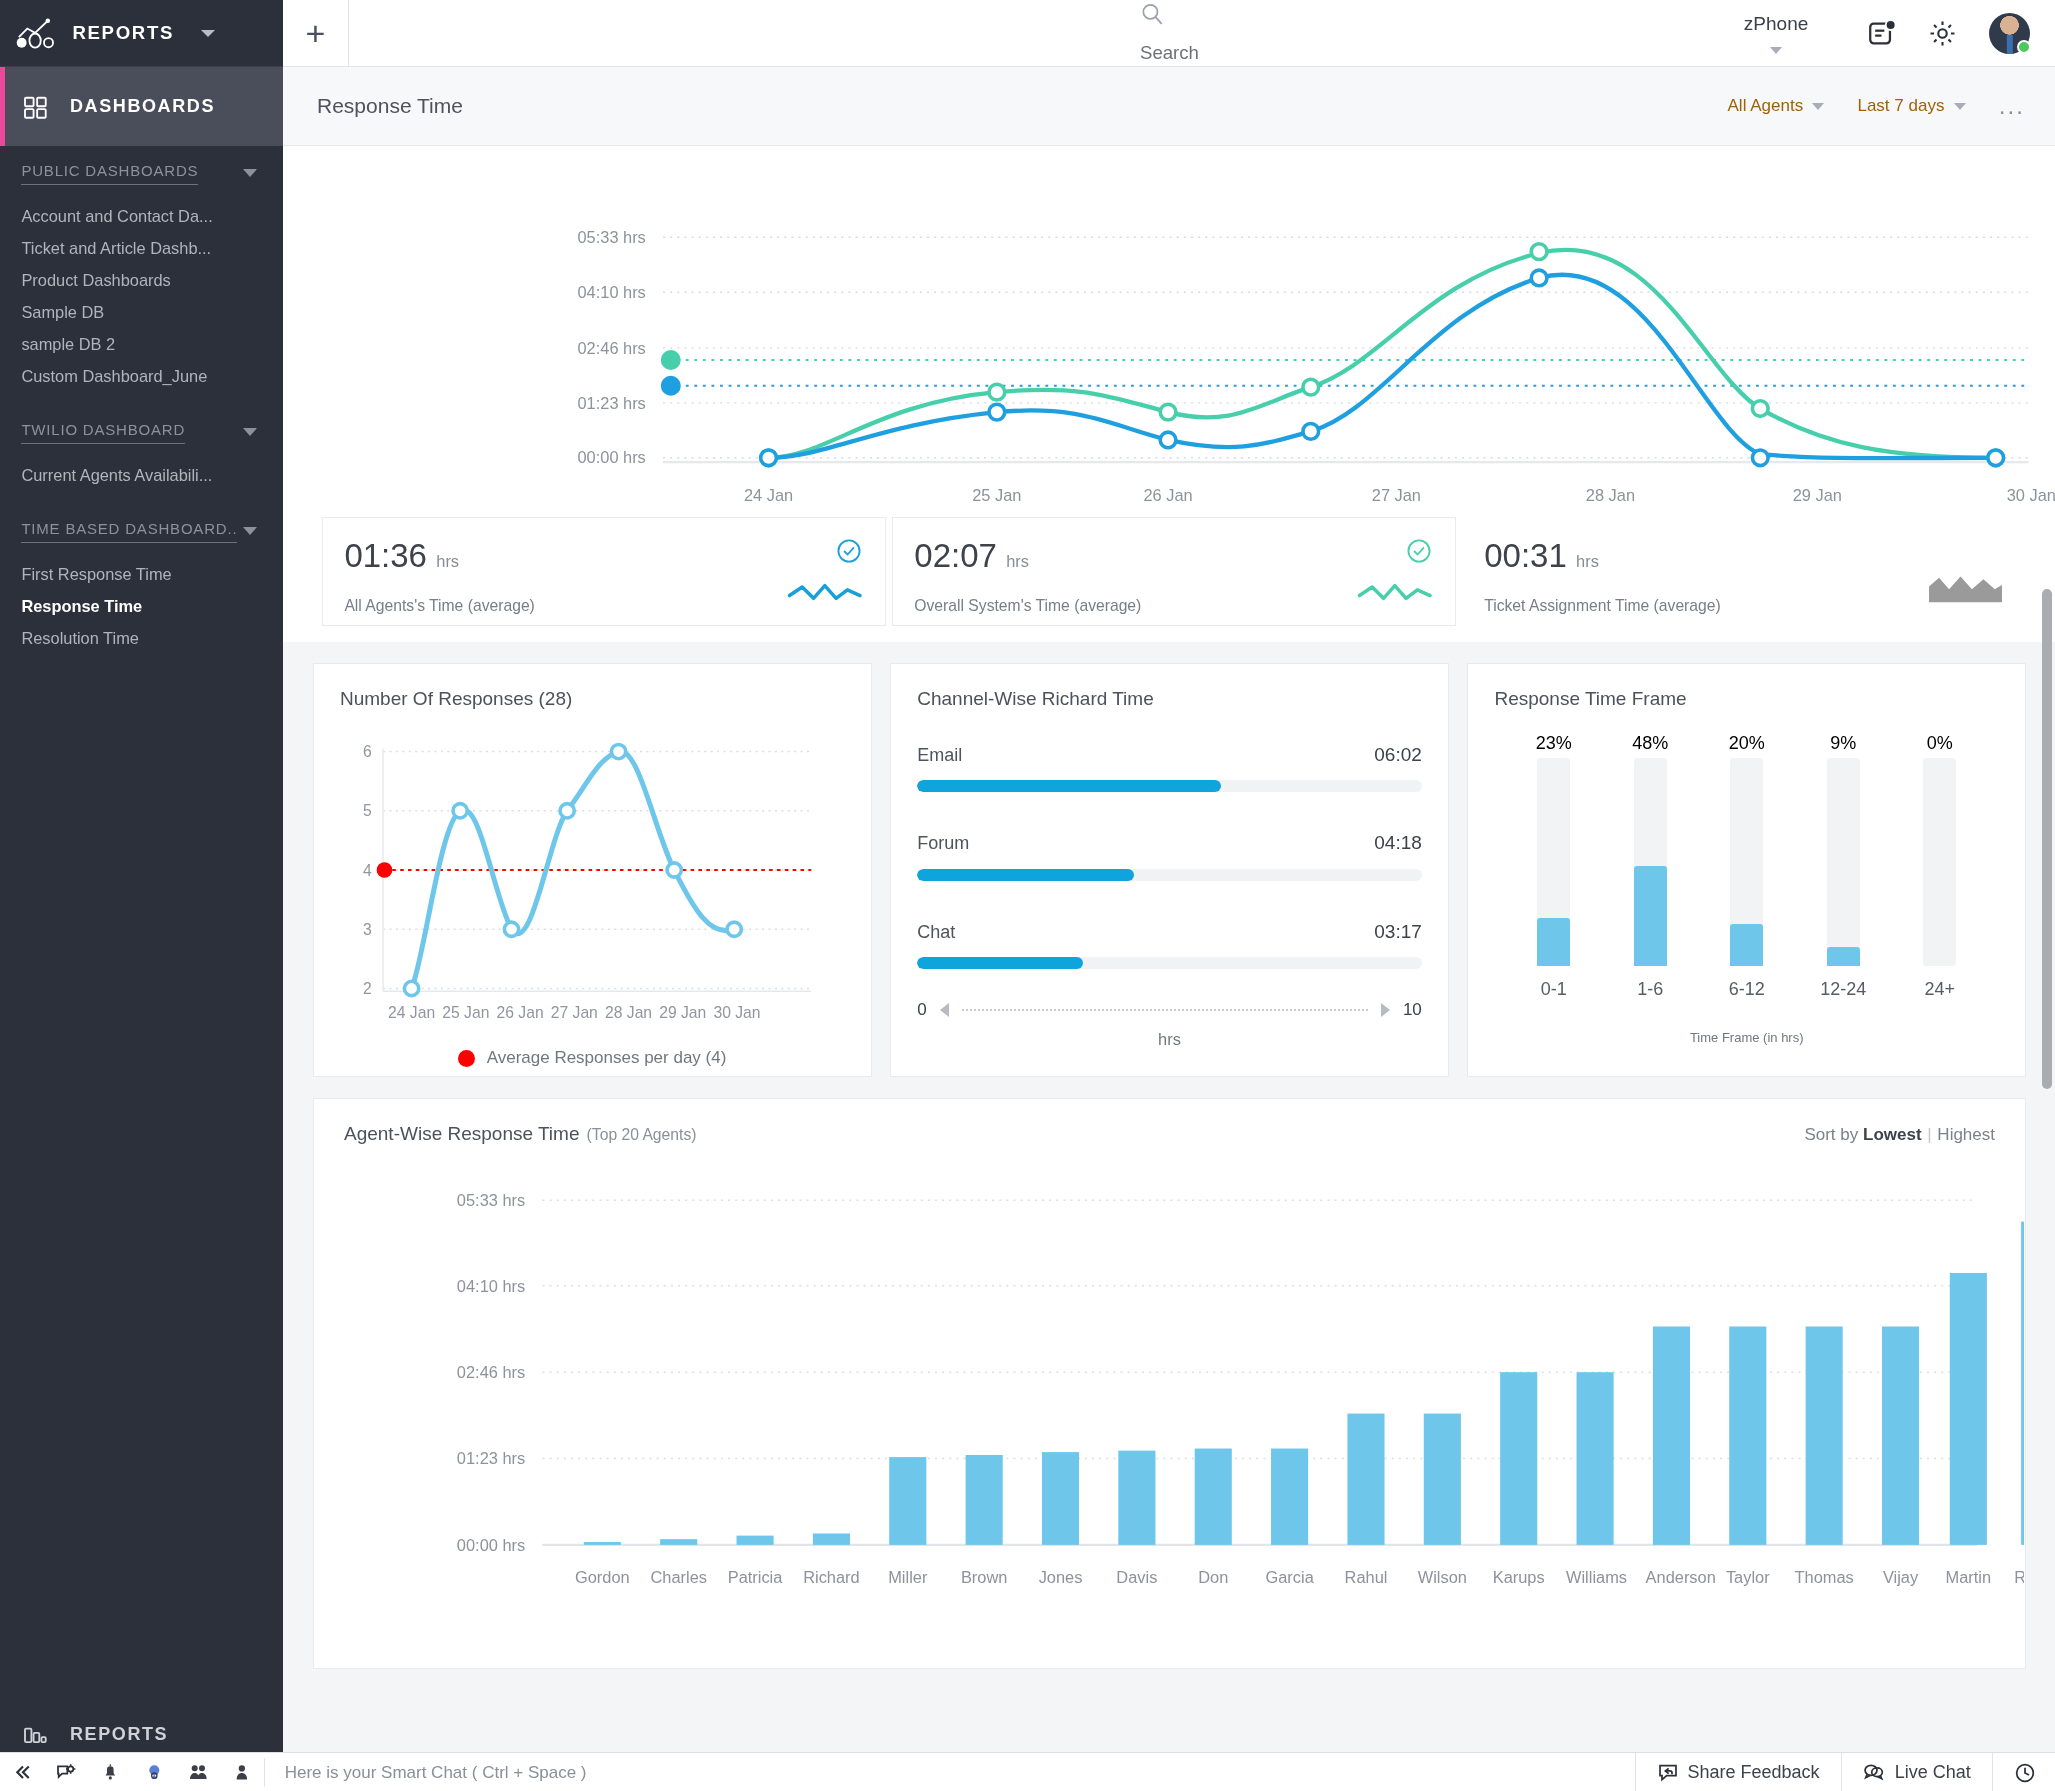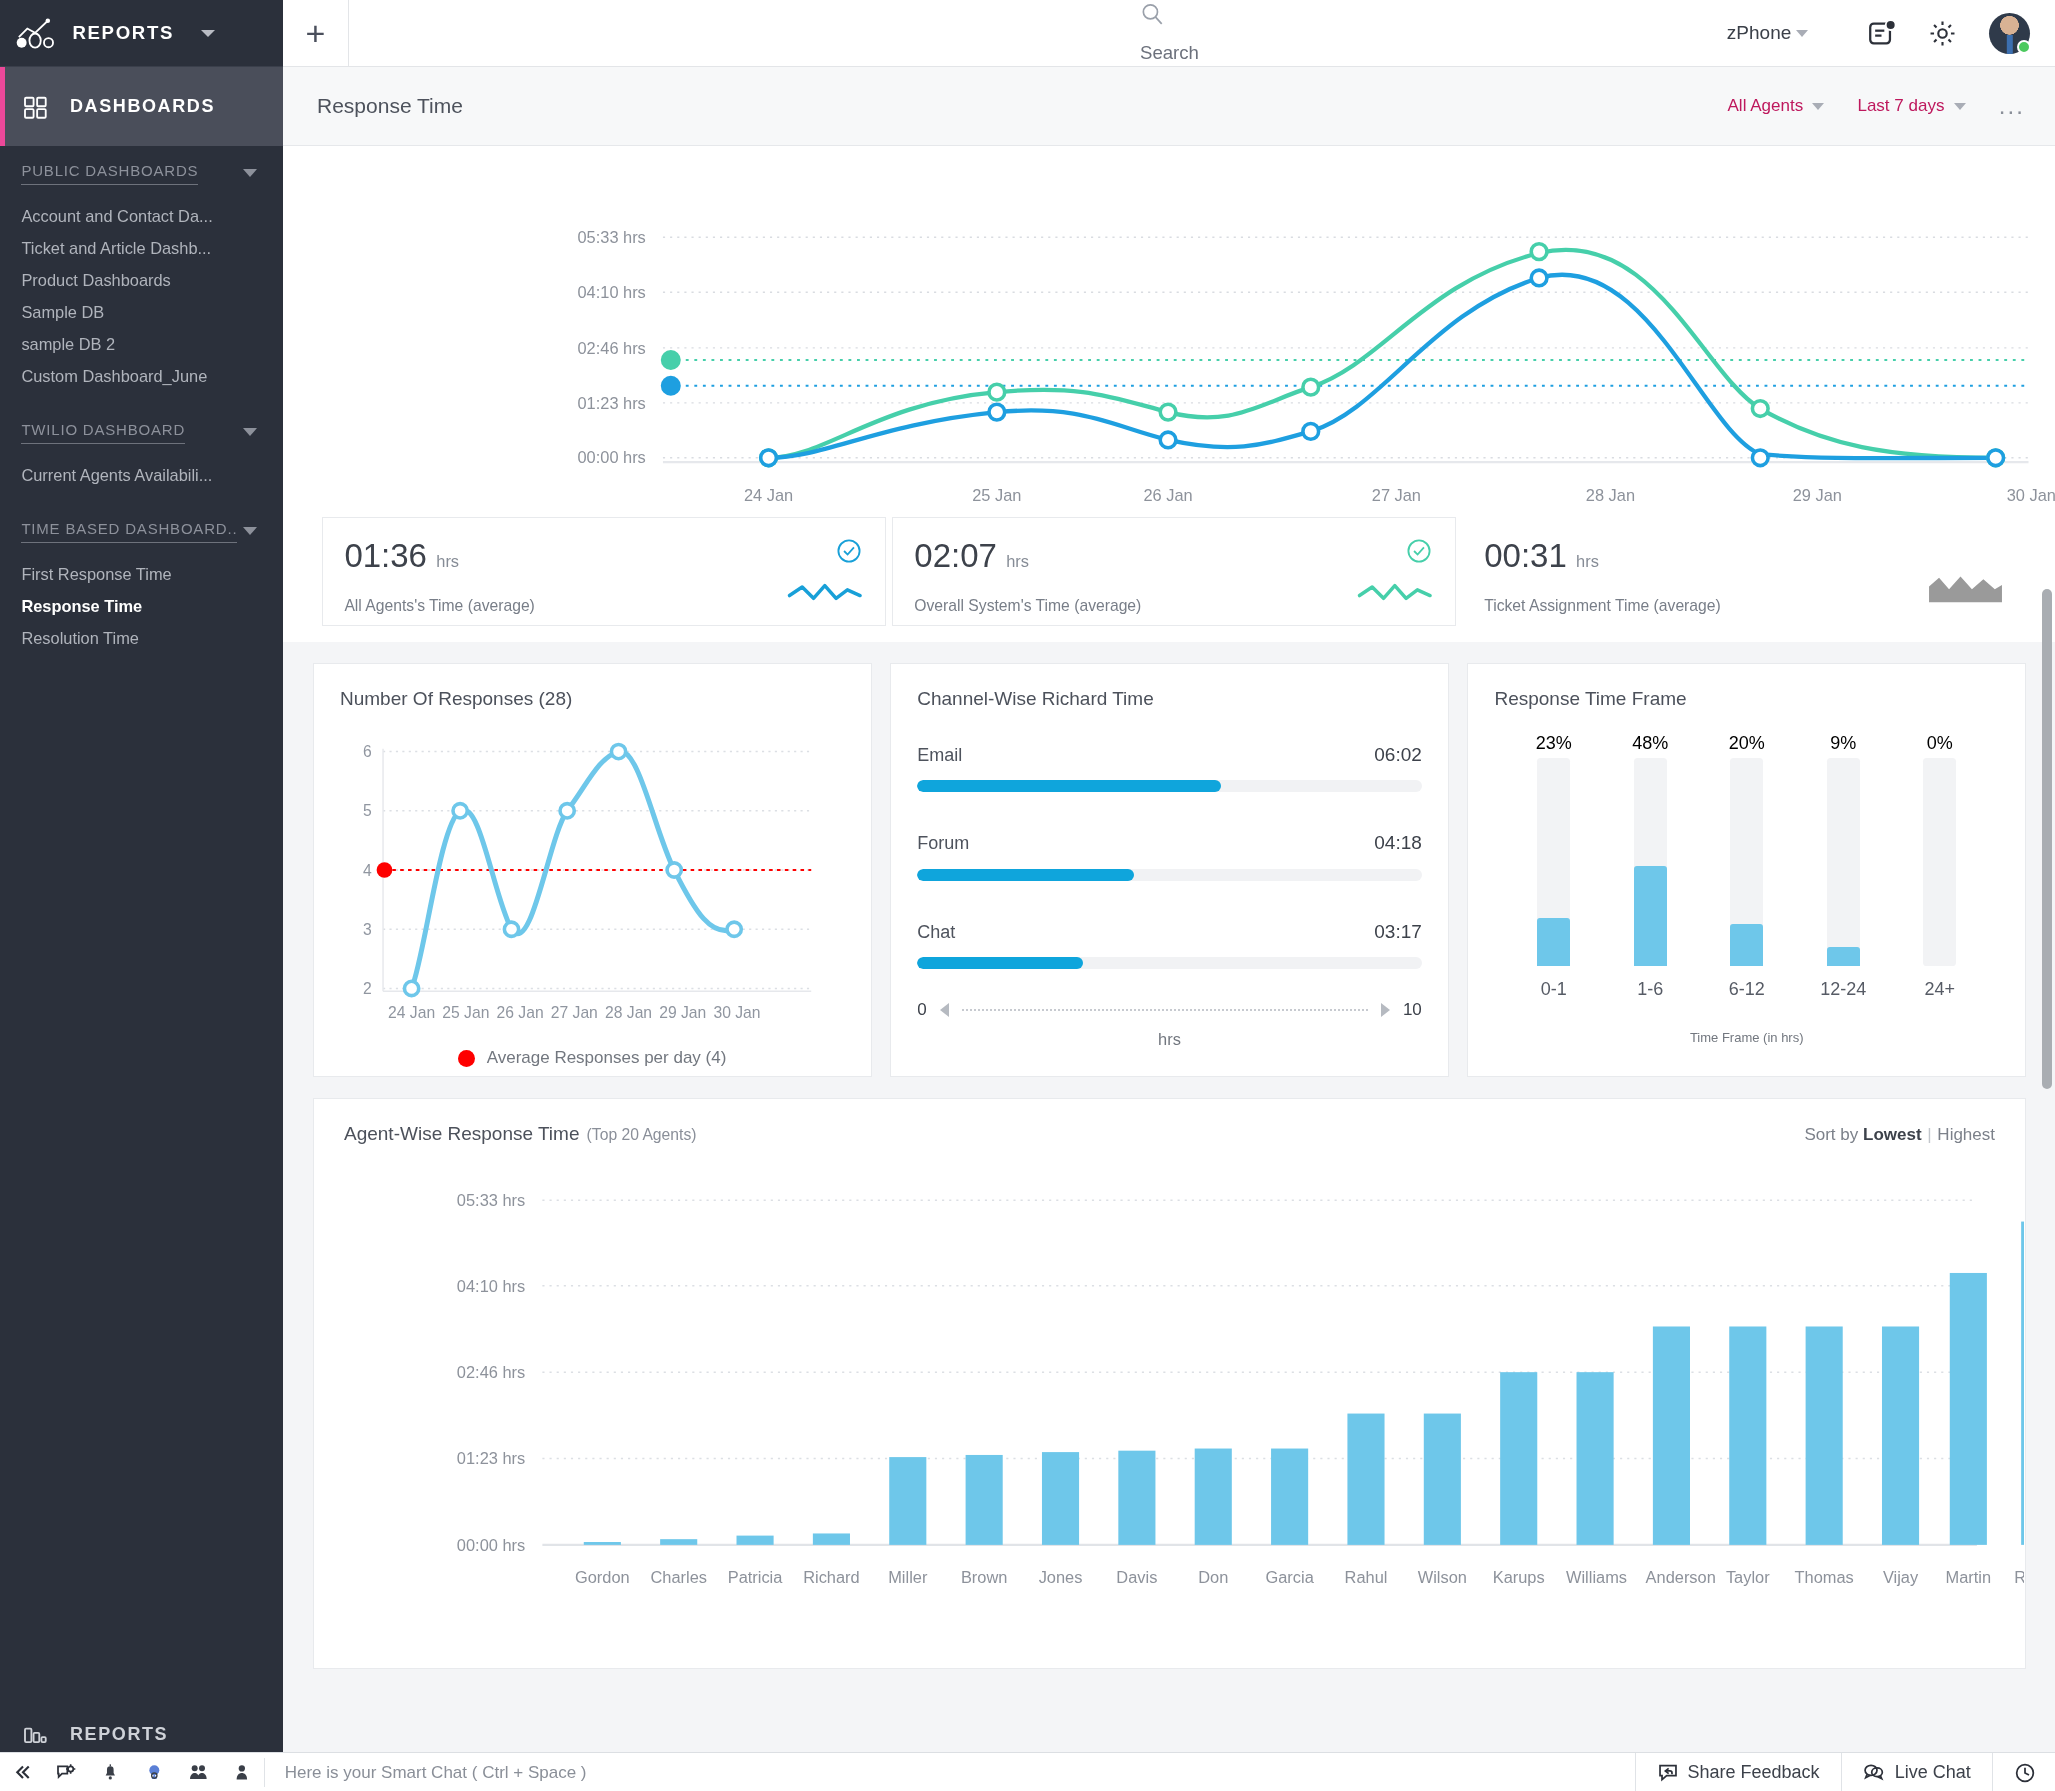--- a/index.html
+++ b/index.html
@@ -80,21 +80,21 @@
     width: 66px; height: 67px; display: flex; align-items: center; justify-content: center;
     border-right: 0.7px solid #e3e5e8; cursor: pointer;
   }
   .plus-sign { font-size: 34px; color: #4a4f5c; font-weight: 300; line-height: 1; }
   .search-box {
     position: absolute; left: 50%; transform: translateX(-50%);
     display: flex; align-items: flex-start; gap: 15.7px; cursor: text; flex-direction: column;
   }
   .search-text { font-size: 18.6px; color: #6c717c; }
   .top-right { margin-left: auto; display: flex; align-items: center; gap: 0; padding-right: 26px; }
-  .zphone { display: flex; align-items: center; gap: 5px; cursor: pointer; margin-right: 43px; }
+  .zphone { display: flex; align-items: center; gap: 12px; cursor: pointer; margin-right: 43px; flex-direction: column; }
   .zphone-label { font-size: 19px; color: #3b4049; }
   .caret-tiny { width: 0; height: 0; border-left: 6.4px solid transparent; border-right: 6.4px solid transparent; border-top: 7.1px solid #a9adb6; }
   .icon-btn { width: 61px; height: 67px; display: flex; align-items: center; justify-content: center; cursor: pointer; }
   .avatar-wrap { position: relative; width: 41px; height: 41px; margin-left: 15.7px; cursor: pointer; }
   .avatar {
     width: 41px; height: 41px; border-radius: 50%;
     background: radial-gradient(circle at 50% 30%, #d9b294 0 26%, #2f3a4a 27% 100%);
     overflow: hidden; position: relative;
   }
   .avatar::after {
@@ -106,21 +106,21 @@
     border-radius: 50%; background: #4cc95e; border: 2.1px solid #ffffff;
   }
 
   
   .pagehead {
     height: 79px; background: #f7f8f9; display: flex; align-items: center;
     padding: 0 31px 0 34px; border-bottom: 0.7px solid #e6e8eb;
   }
   .pagehead h1 { font-size: 21px; font-weight: normal; color: #4d525c; }
   .ph-right { margin-left: auto; display: flex; align-items: center; gap: 33px; }
-  .ph-filter { display: flex; align-items: center; gap: 9.3px; font-size: 17px; color: #be185d; cursor: pointer; }
+  .ph-filter { display: flex; align-items: center; gap: 9.3px; font-size: 17px; color: #a16207; cursor: pointer; }
   .dots-btn { font-size: 24px; color: #8a8f99; letter-spacing: 2.1px; cursor: pointer; line-height: 0.5; }
 
   
   .scrollbody { flex: 1 1 auto; position: relative; overflow: hidden; }
   .card { background: #ffffff; border: 0.7px solid #e8eaed; }
 
   
   .panel1 { background: #ffffff; padding: 0 0 15.7px 0; position: relative; }
   .mainchart { position: relative; height: 371px; width: 100%; }
   .kpis { display: flex; padding: 0 30px; gap: 0; margin-left: 9px; }

